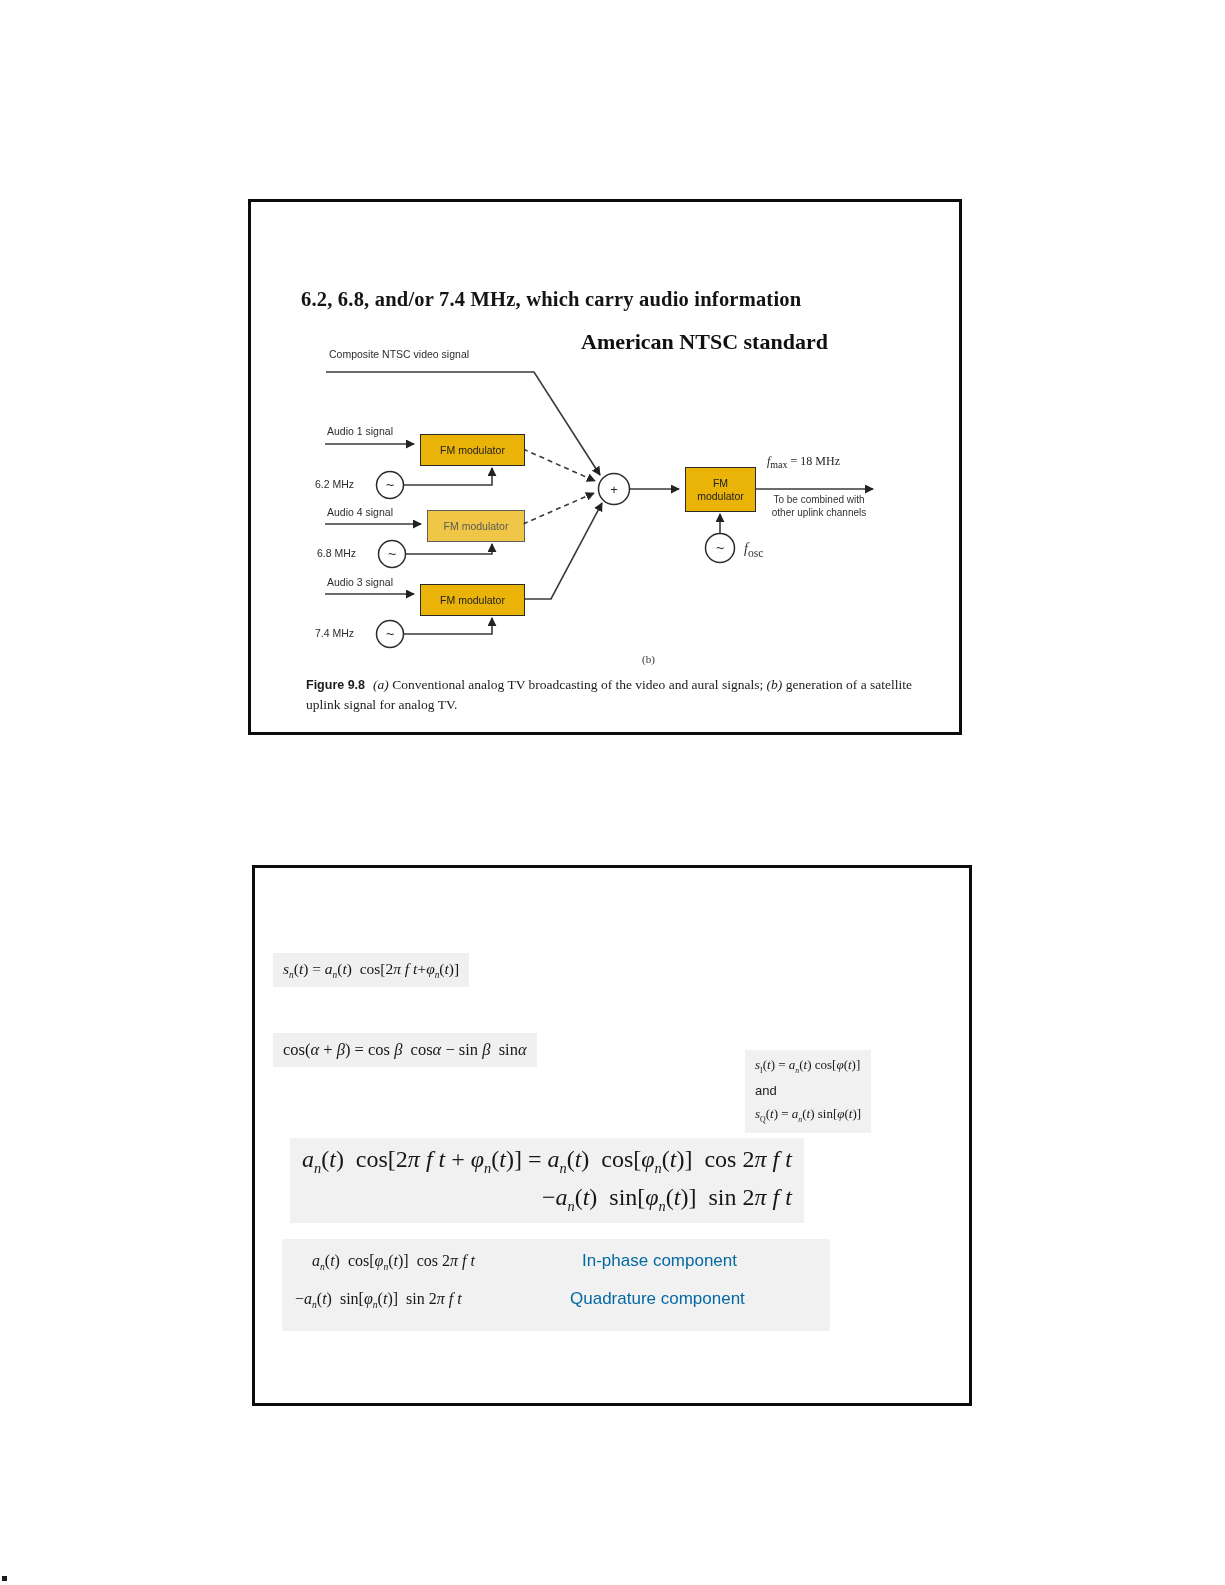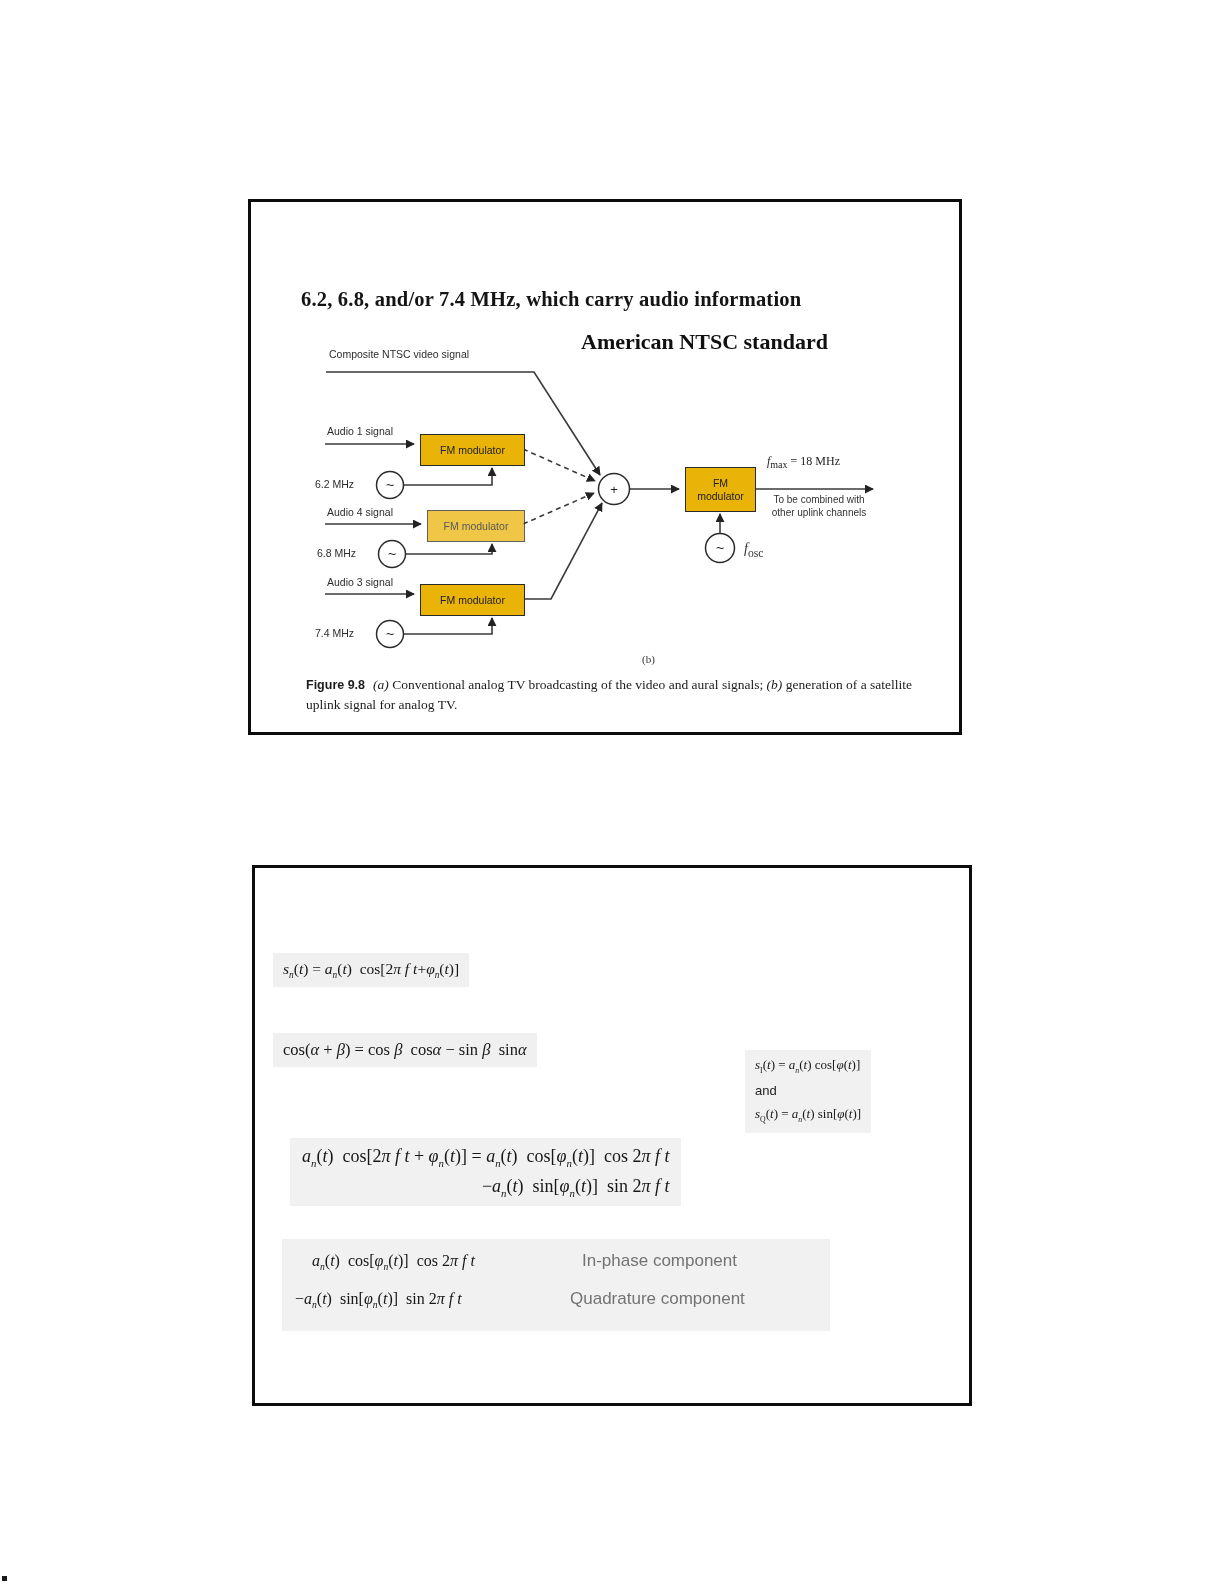--- a/index.html
+++ b/index.html
@@ -35,27 +35,27 @@
 
   
   .eq{position:absolute;color:#171717;white-space:nowrap;font-family:"Liberation Serif",serif;}
   .eq sub,.eq sup{font-size:60%;}
   .patch{background:#f0f0f0;padding:7px 10px;}
   .eq1l{left:18px;top:85px;font-size:15.5px;}
   .eq1r{left:336px;top:79px;font-size:16px;}
   .eq2{left:18px;top:165px;font-size:16.5px;}
   .rblock{left:490px;top:182px;font-size:13px;background:#f1f1f1;padding:8px 10px;line-height:1.1;}
   .rblock .and{font-family:"Liberation Sans",sans-serif;font-size:13px;color:#222;margin:9px 0;}
-  .midblock{left:35px;top:270px;font-size:18px;background:#f1f1f1;padding:8px 12px;}
+  .midblock{left:35px;top:270px;font-size:24px;background:#f1f1f1;padding:8px 12px;}
   .midblock .l2{text-align:right;margin-top:7px;}
   .botblock{position:absolute;left:27px;top:371px;width:548px;height:92px;background:#f1f1f1;}
   .botblock .beq{position:absolute;font-size:16px;color:#171717;white-space:nowrap;
                  font-family:"Liberation Serif",serif;}
   .botblock .beq sub{font-size:60%;}
-  .blabel{position:absolute;font-family:"Liberation Sans",sans-serif;font-size:17px;color:#737373;
+  .blabel{position:absolute;font-family:"Liberation Sans",sans-serif;font-size:17px;color:#0369a1;
           white-space:nowrap;}
   .frac sup{font-size:68%;}
   .frac sub{font-size:68%;}
   .corner-dot{position:absolute;left:2px;top:1576px;width:5px;height:5px;background:#1a1a1a;}
 </style>
 </head>
 <body>
 
 <div id="page">
 

